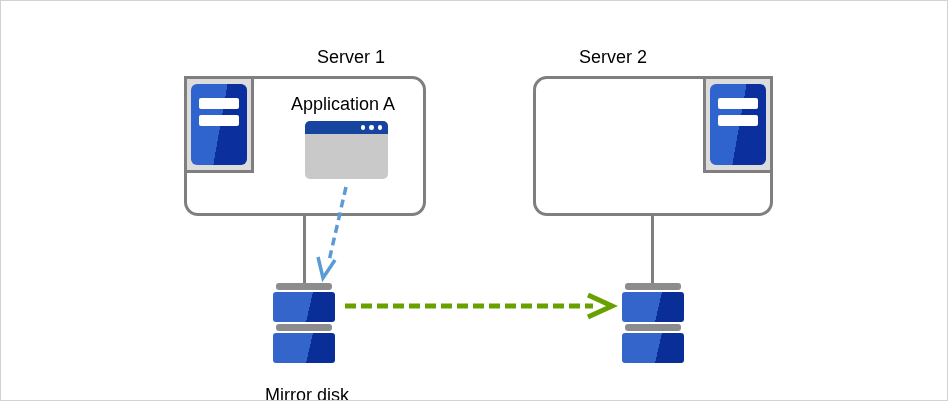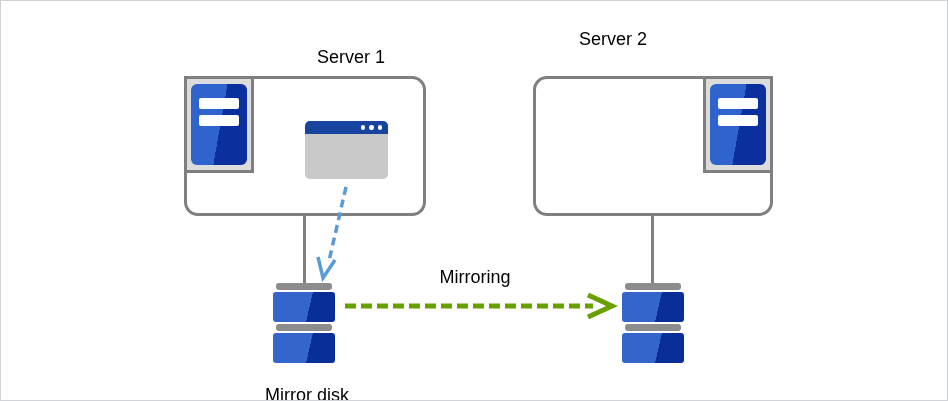--- a/index.html
+++ b/index.html
@@ -90,41 +90,42 @@
   .disk-platter{
     width:62px;height:30px;border-radius:3px;
     background:linear-gradient(103deg,var(--disk-blue-light,#3465cb) 58%,var(--disk-blue-dark,#0a2e97) 58%);
   }
   
   #arrows{position:absolute;left:0;top:0;z-index:4;pointer-events:none;}
   .arrow-blue{stroke:var(--arrow-blue,#5b9bd5);fill:none;}
   .arrow-green{stroke:var(--arrow-green,#68a000);fill:none;}
   
   #server1-label{left:280px;top:46px;width:140px;}
-  #server2-label{left:542px;top:28px;width:140px;}
+  #server2-label{left:542px;top:46px;width:140px;}
   #app-label{left:262px;top:93px;width:160px;z-index:3;}
   #mirroring-label{left:404px;top:266px;width:140px;}
   #mirror-disk-label{left:236px;top:384px;width:140px;}
 </style>
 </head>
 <body>
 
 <div class="canvas">
 
   <div class="connector" id="conn1"></div>
   <div class="connector" id="conn2"></div>
 
   <div class="label" id="server1-label">Server 1</div>
   <div class="server-box" id="server1-box"></div>
   <div class="icon-tray" id="tray1">
     <div class="tower">
       <div class="bar b1"></div>
       <div class="bar b2"></div>
     </div>
   </div>
+  <div class="label" id="app-label">Application A</div>
   <div class="app-window">
     <div class="titlebar">
       <span class="dot"></span>
       <span class="dot"></span>
       <span class="dot"></span>
     </div>
   </div>
 
   <div class="label" id="server2-label">Server 2</div>
   <div class="server-box" id="server2-box"></div>
@@ -141,21 +142,20 @@
     <div class="disk-cap"></div>
     <div class="disk-platter"></div>
   </div>
   <div class="disk" id="disk-right">
     <div class="disk-cap"></div>
     <div class="disk-platter"></div>
     <div class="disk-cap"></div>
     <div class="disk-platter"></div>
   </div>
 
-  <div class="label" id="mirroring-label">Mirroring</div>
   <div class="label" id="mirror-disk-label">Mirror disk</div>
 
   <svg id="arrows" width="948" height="401" viewBox="0 0 948 401">
     <g class="arrow-blue">
       <line x1="345" y1="186" x2="328" y2="260" stroke-width="3.5" stroke-dasharray="8 5"></line>
       <polyline points="334,259 322,277 317,256" stroke-width="3.5"></polyline>
     </g>
     <g class="arrow-green">
       <line x1="344" y1="305" x2="592" y2="305" stroke-width="5" stroke-dasharray="11 5"></line>
       <polyline points="587,294 611,305 587,316" stroke-width="5"></polyline>

